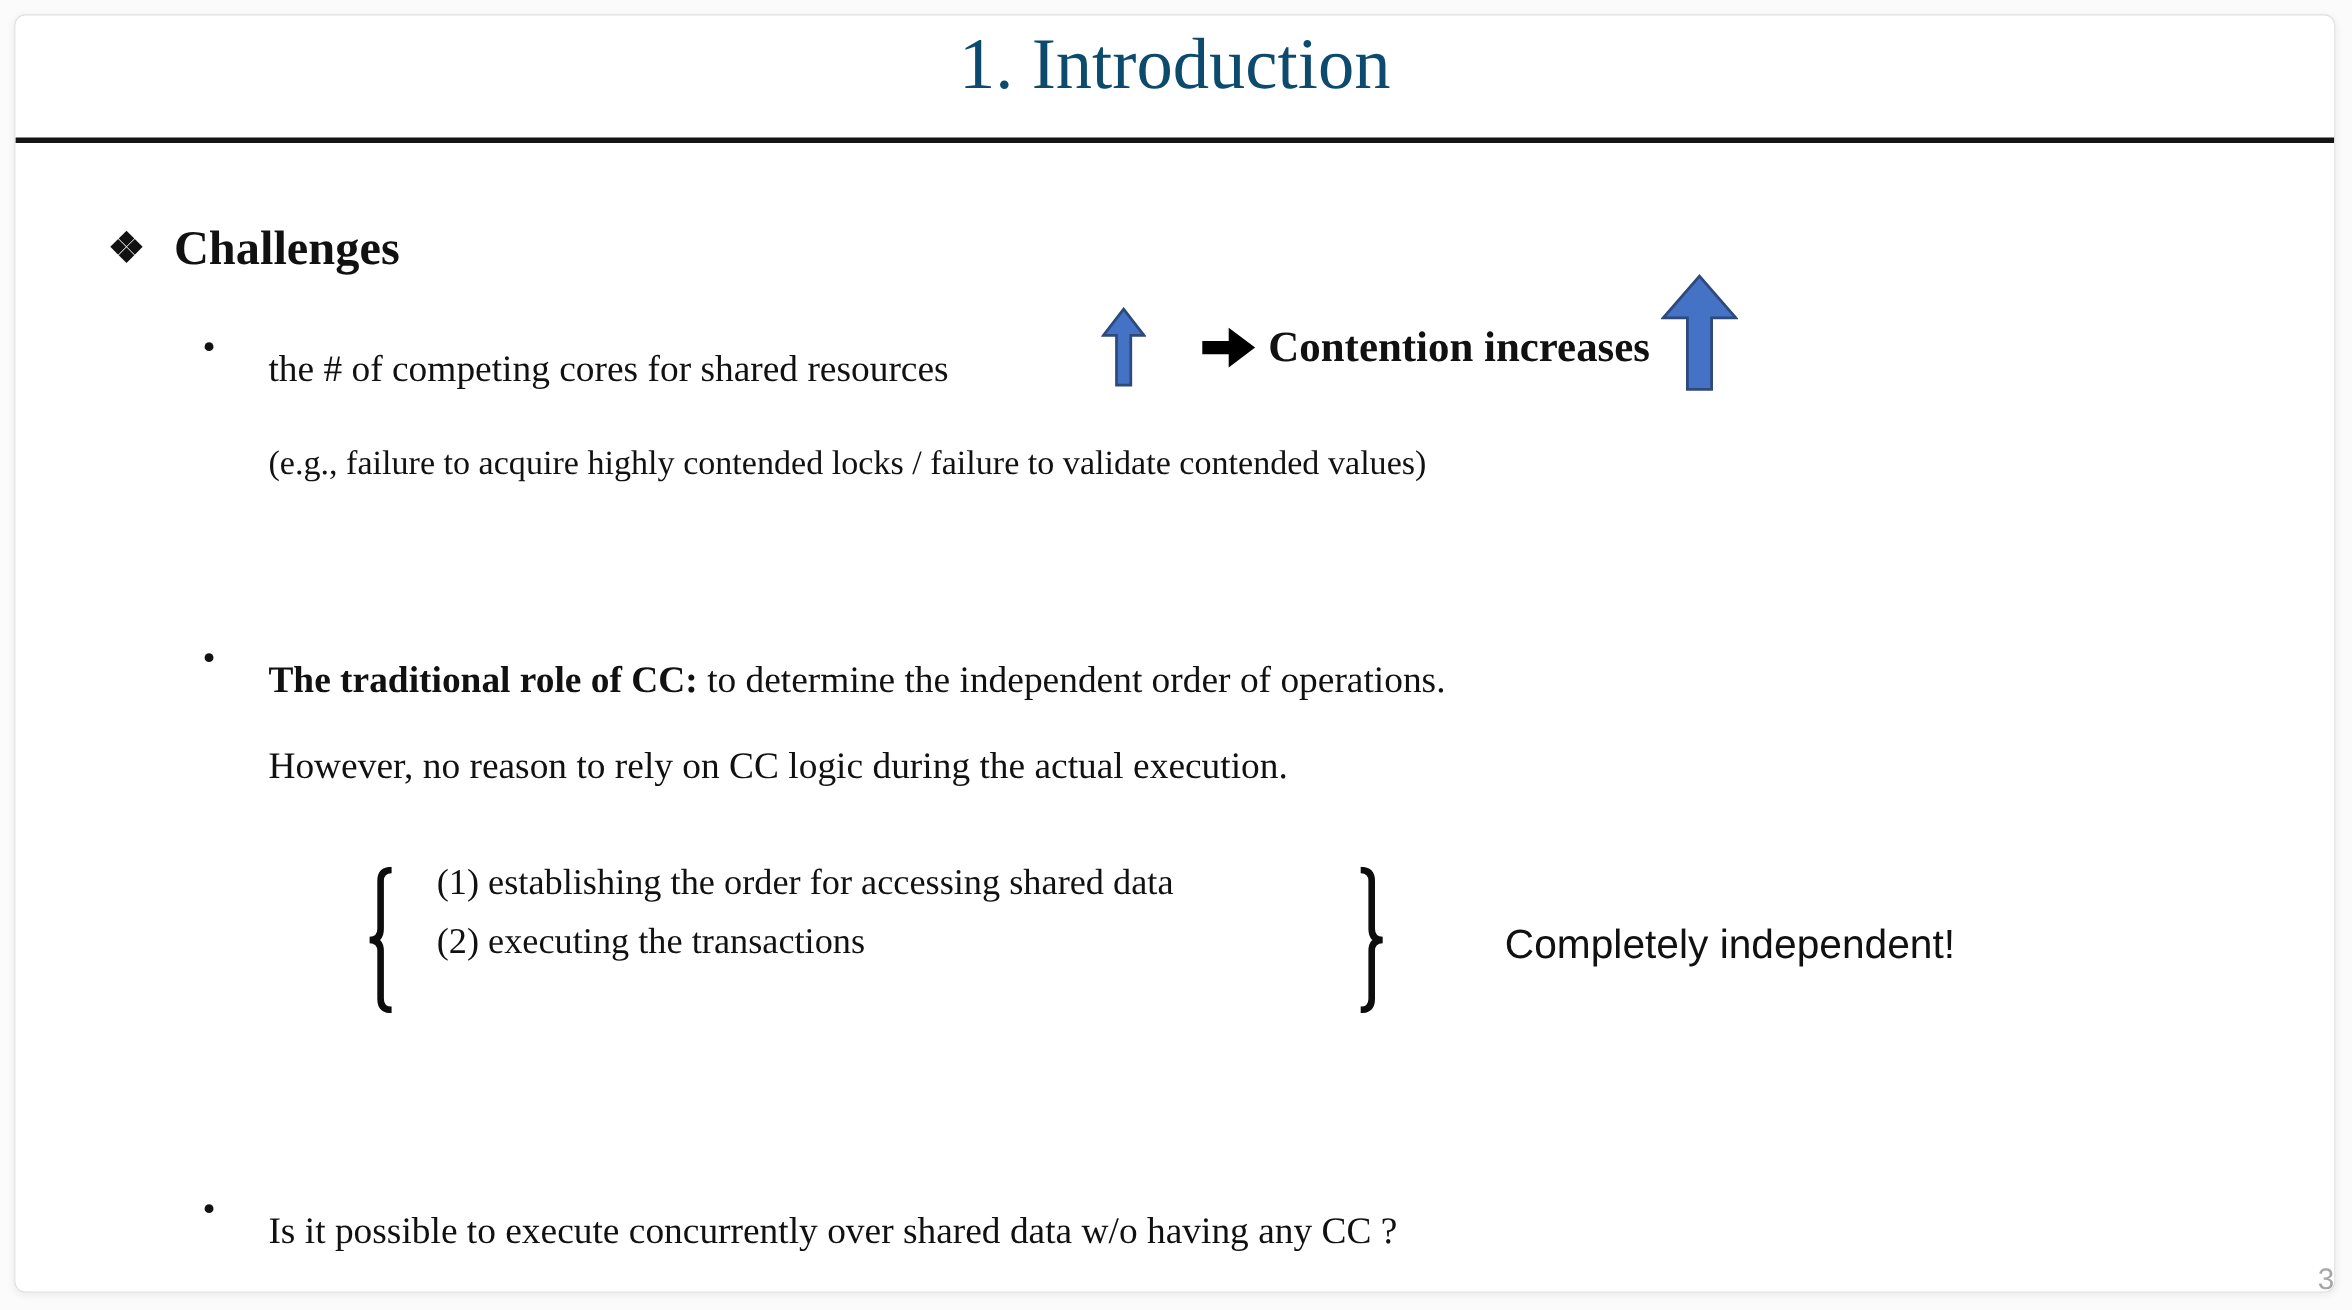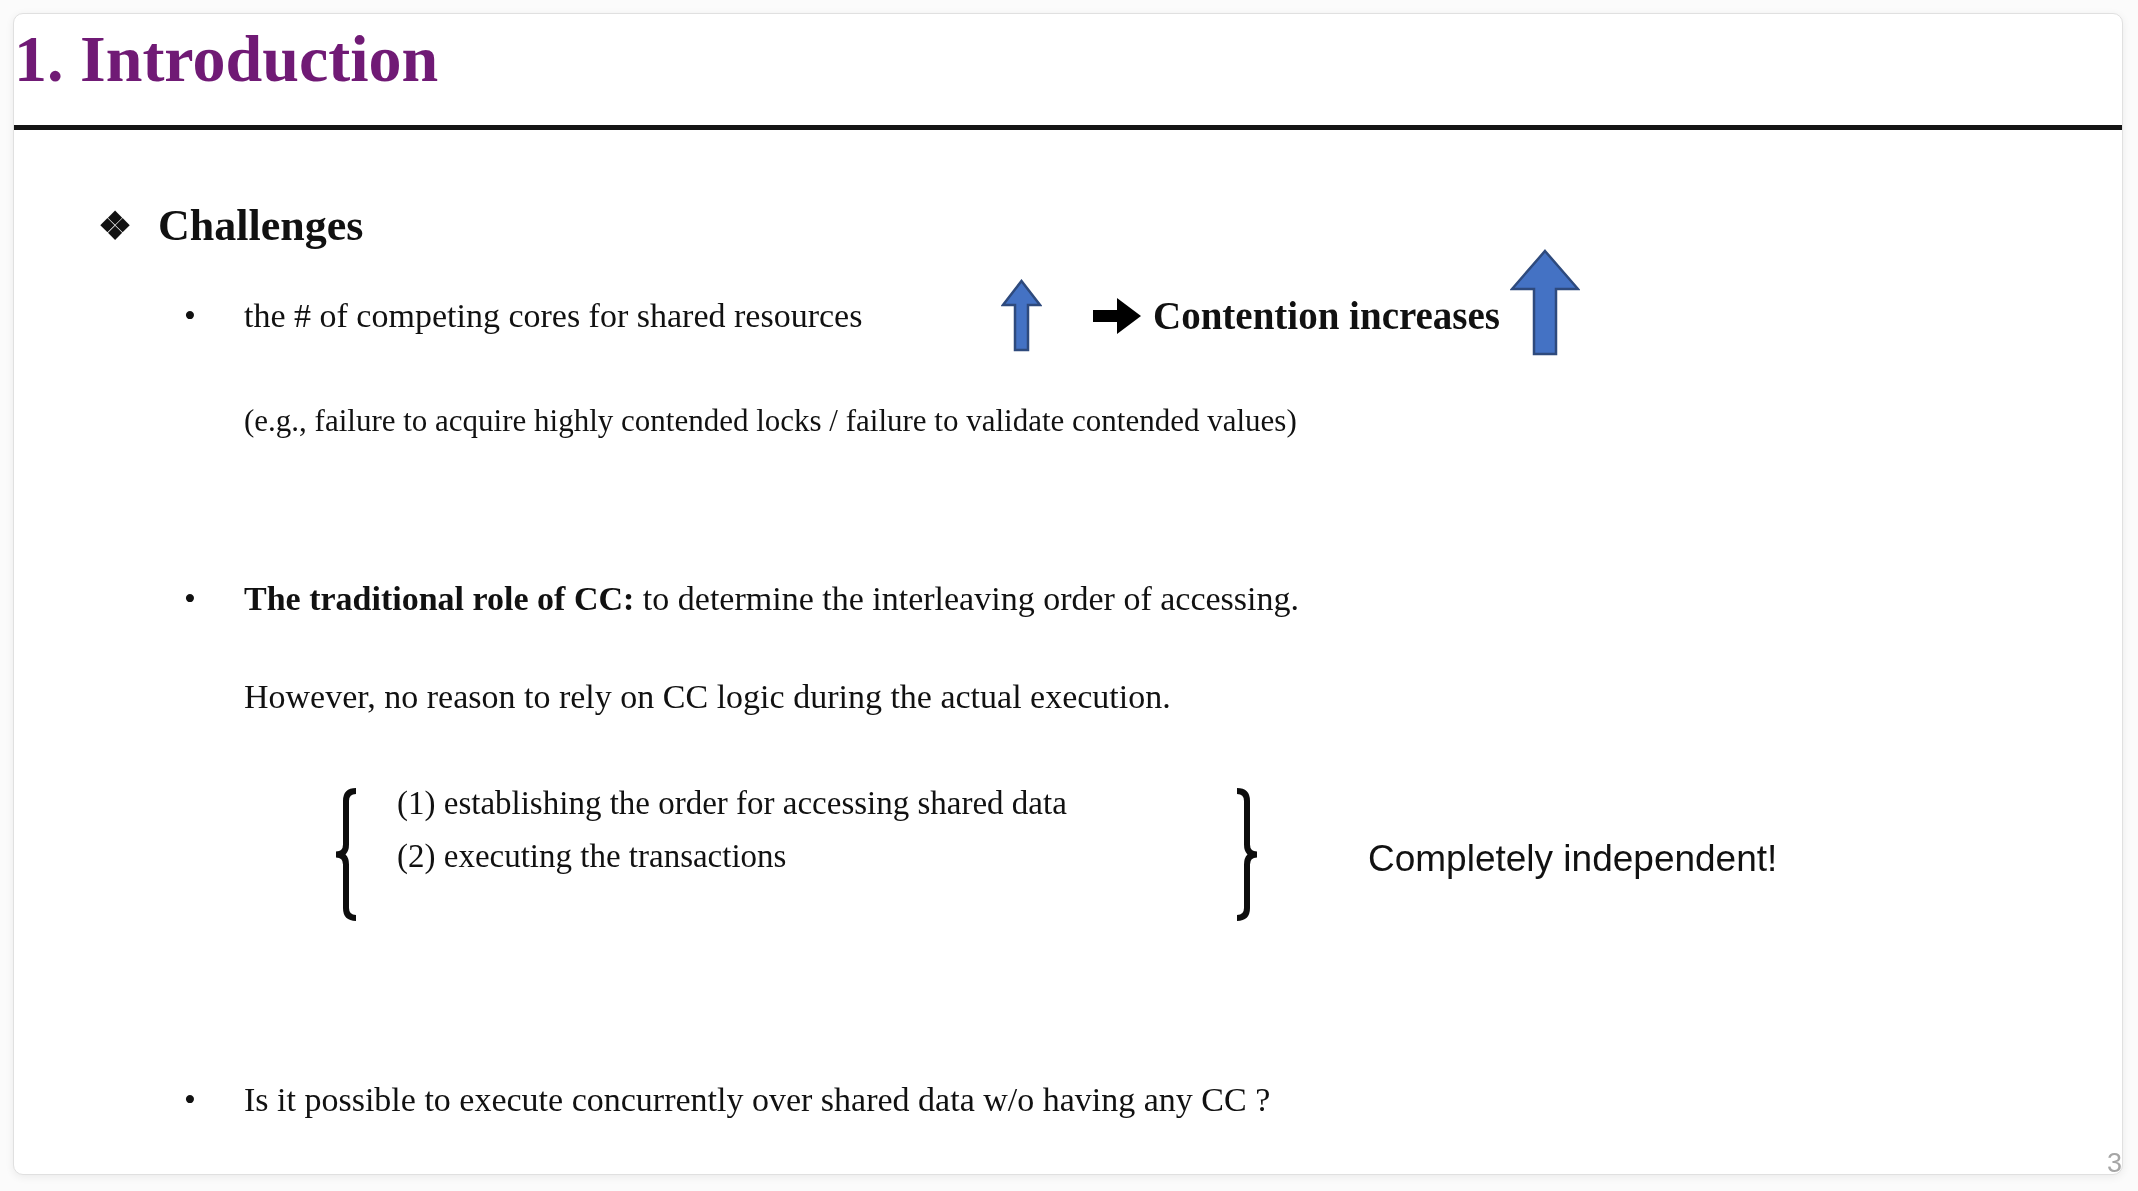--- a/index.html
+++ b/index.html
@@ -16,25 +16,25 @@
     width: 2110px; height: 1162px;
     background: #ffffff;
     border: 1px solid #e0e0e0;
     border-radius: 10px;
     box-shadow: 0 2px 8px rgba(0,0,0,0.07);
     overflow: hidden;
   }
   .title {
     position: absolute;
     left: 0; top: 2px; width: 100%;
-    text-align: left;
+    text-align: center;
     font-size: 66px;
     line-height: 86px;
-    font-weight: 700;
-    color: #701a75;
+    font-weight: 400;
+    color: #0c4a6e;
   }
   .divider {
     position: absolute;
     left: 0; top: 111px;
     width: 100%; height: 5px;
     background: #141414;
   }
   .heading {
     position: absolute;
     left: 84px; top: 186px;
@@ -52,20 +52,21 @@
     left: 170px;
     font-size: 34px;
     line-height: 44px;
   }
   .body-text {
     position: absolute;
     left: 230px;
     font-size: 34px;
     line-height: 44px;
     white-space: pre;
+    margin-top: 20px;
   }
   .row-b1 { top: 280px; height: 44px; }
   .contention {
     position: absolute;
     left: 1139px; top: 0;
     font-size: 39px;
     line-height: 44px;
     font-weight: 700;
     white-space: pre;
   }
@@ -153,21 +154,21 @@
   </svg>
 
   <svg class="arrow-svg up-arrow-large" viewBox="0 0 70 107" preserveAspectRatio="none">
     <polygon class="blue-arrow-shape" points="35,2 68,40 46,40 46,105 24,105 24,40 2,40" fill="#4472c4"></polygon>
   </svg>
 
   <div class="eg-line">(e.g., failure to acquire highly contended locks / failure to validate contended values)</div>
 
   <div class="row row-b2">
     <span class="marker">•</span>
-    <span class="body-text"><span class="bold-lead">The traditional role of CC:</span><span> to determine the interleaving order of accessing.</span></span>
+    <span class="body-text"><span class="bold-lead">The traditional role of CC:</span><span> to determine the independent order of operations.</span></span>
   </div>
 
   <div class="however">However, no reason to rely on CC logic during the actual execution.</div>
 
   <svg class="brace brace-left" viewBox="0 0 30 134" preserveAspectRatio="none">
     <path class="brace-path" d="M 27,3 Q 17,3 17,13 L 17,57 Q 17,67 7,67 Q 17,67 17,77 L 17,121 Q 17,131 27,131"></path>
   </svg>
 
   <div class="group-item group-item-1">(1) establishing the order for accessing shared data</div>
   <div class="group-item group-item-2">(2) executing the transactions</div>

